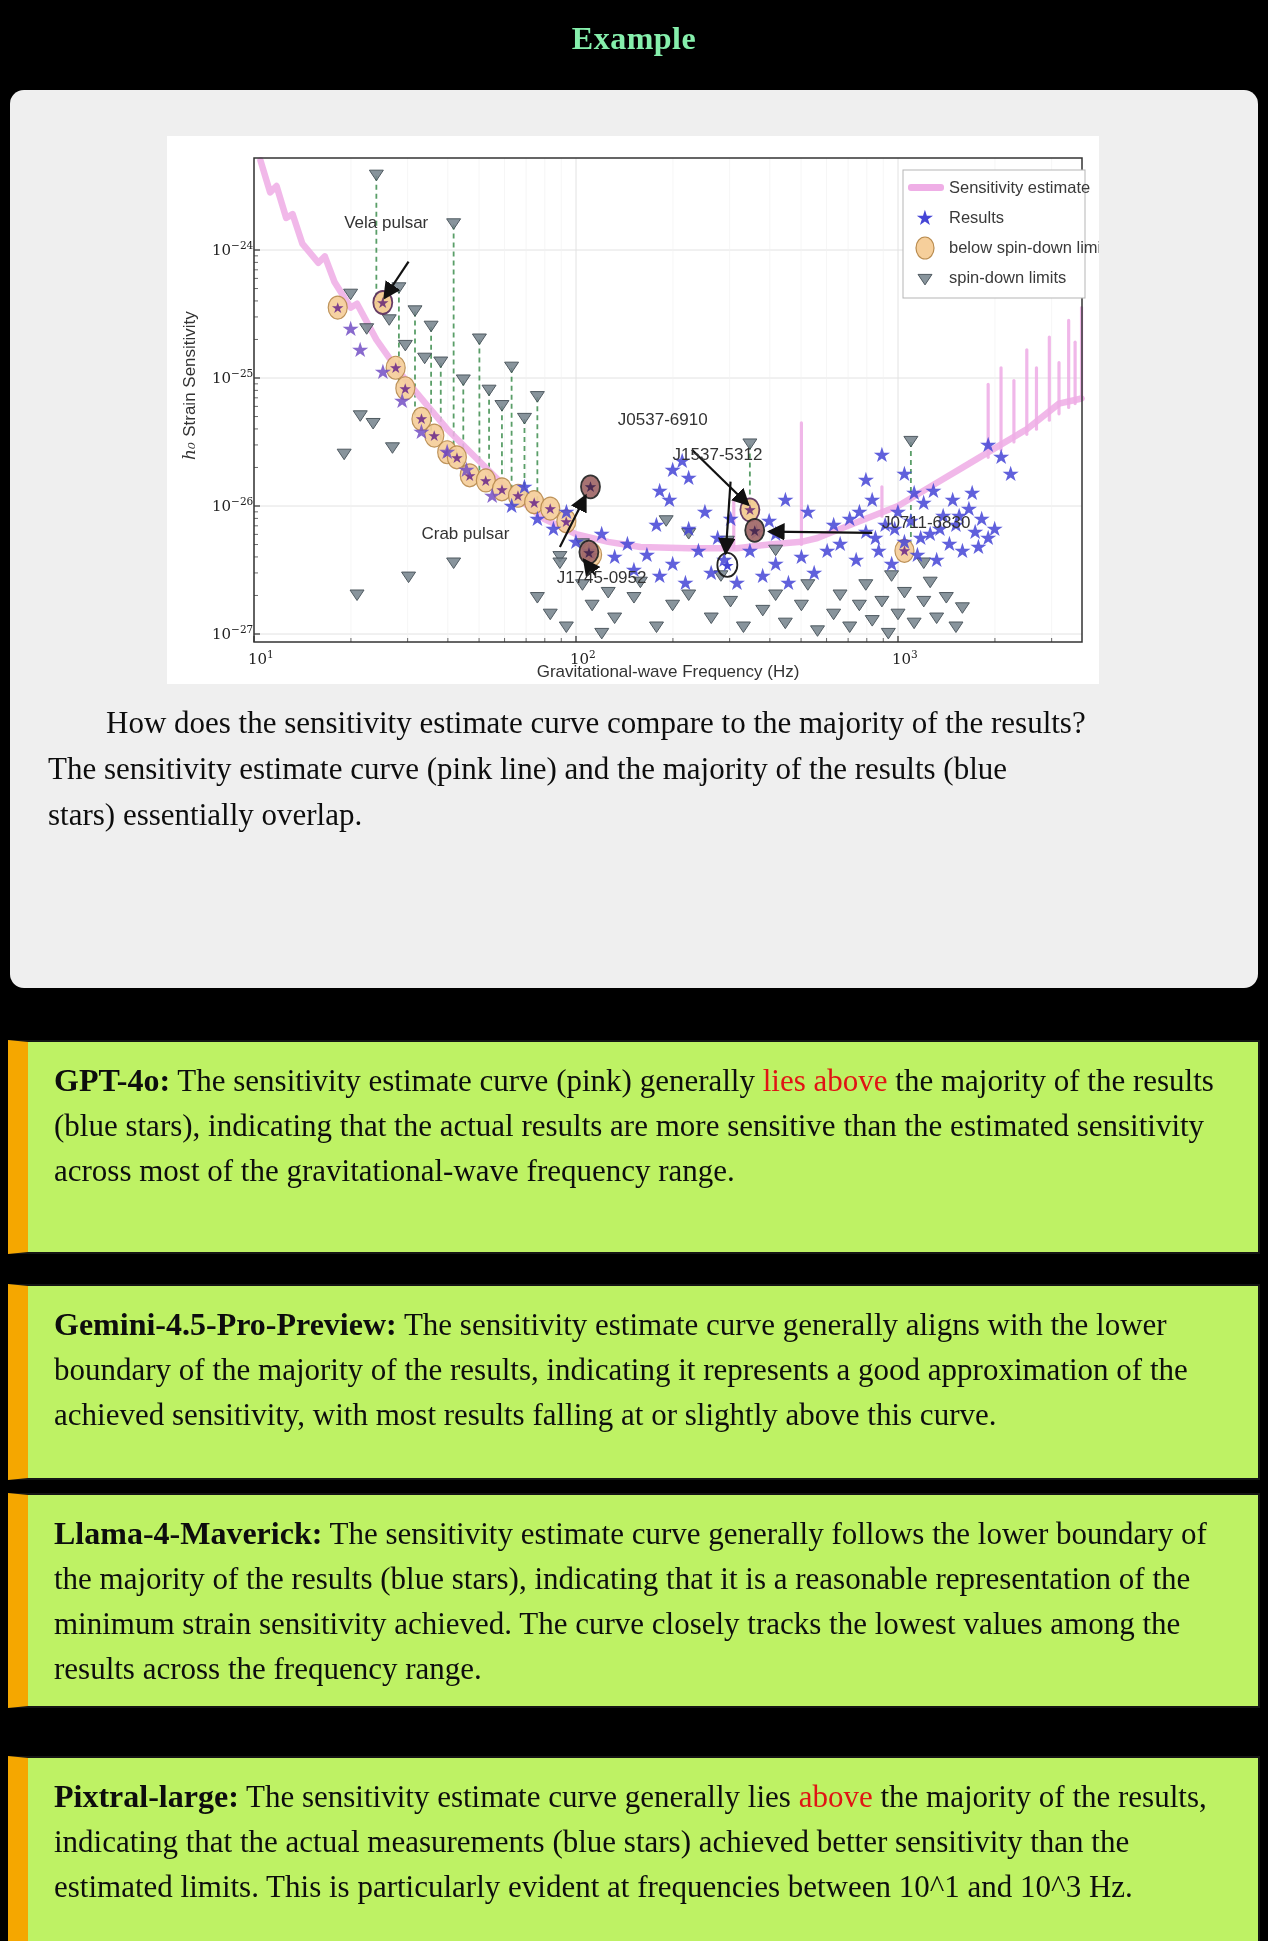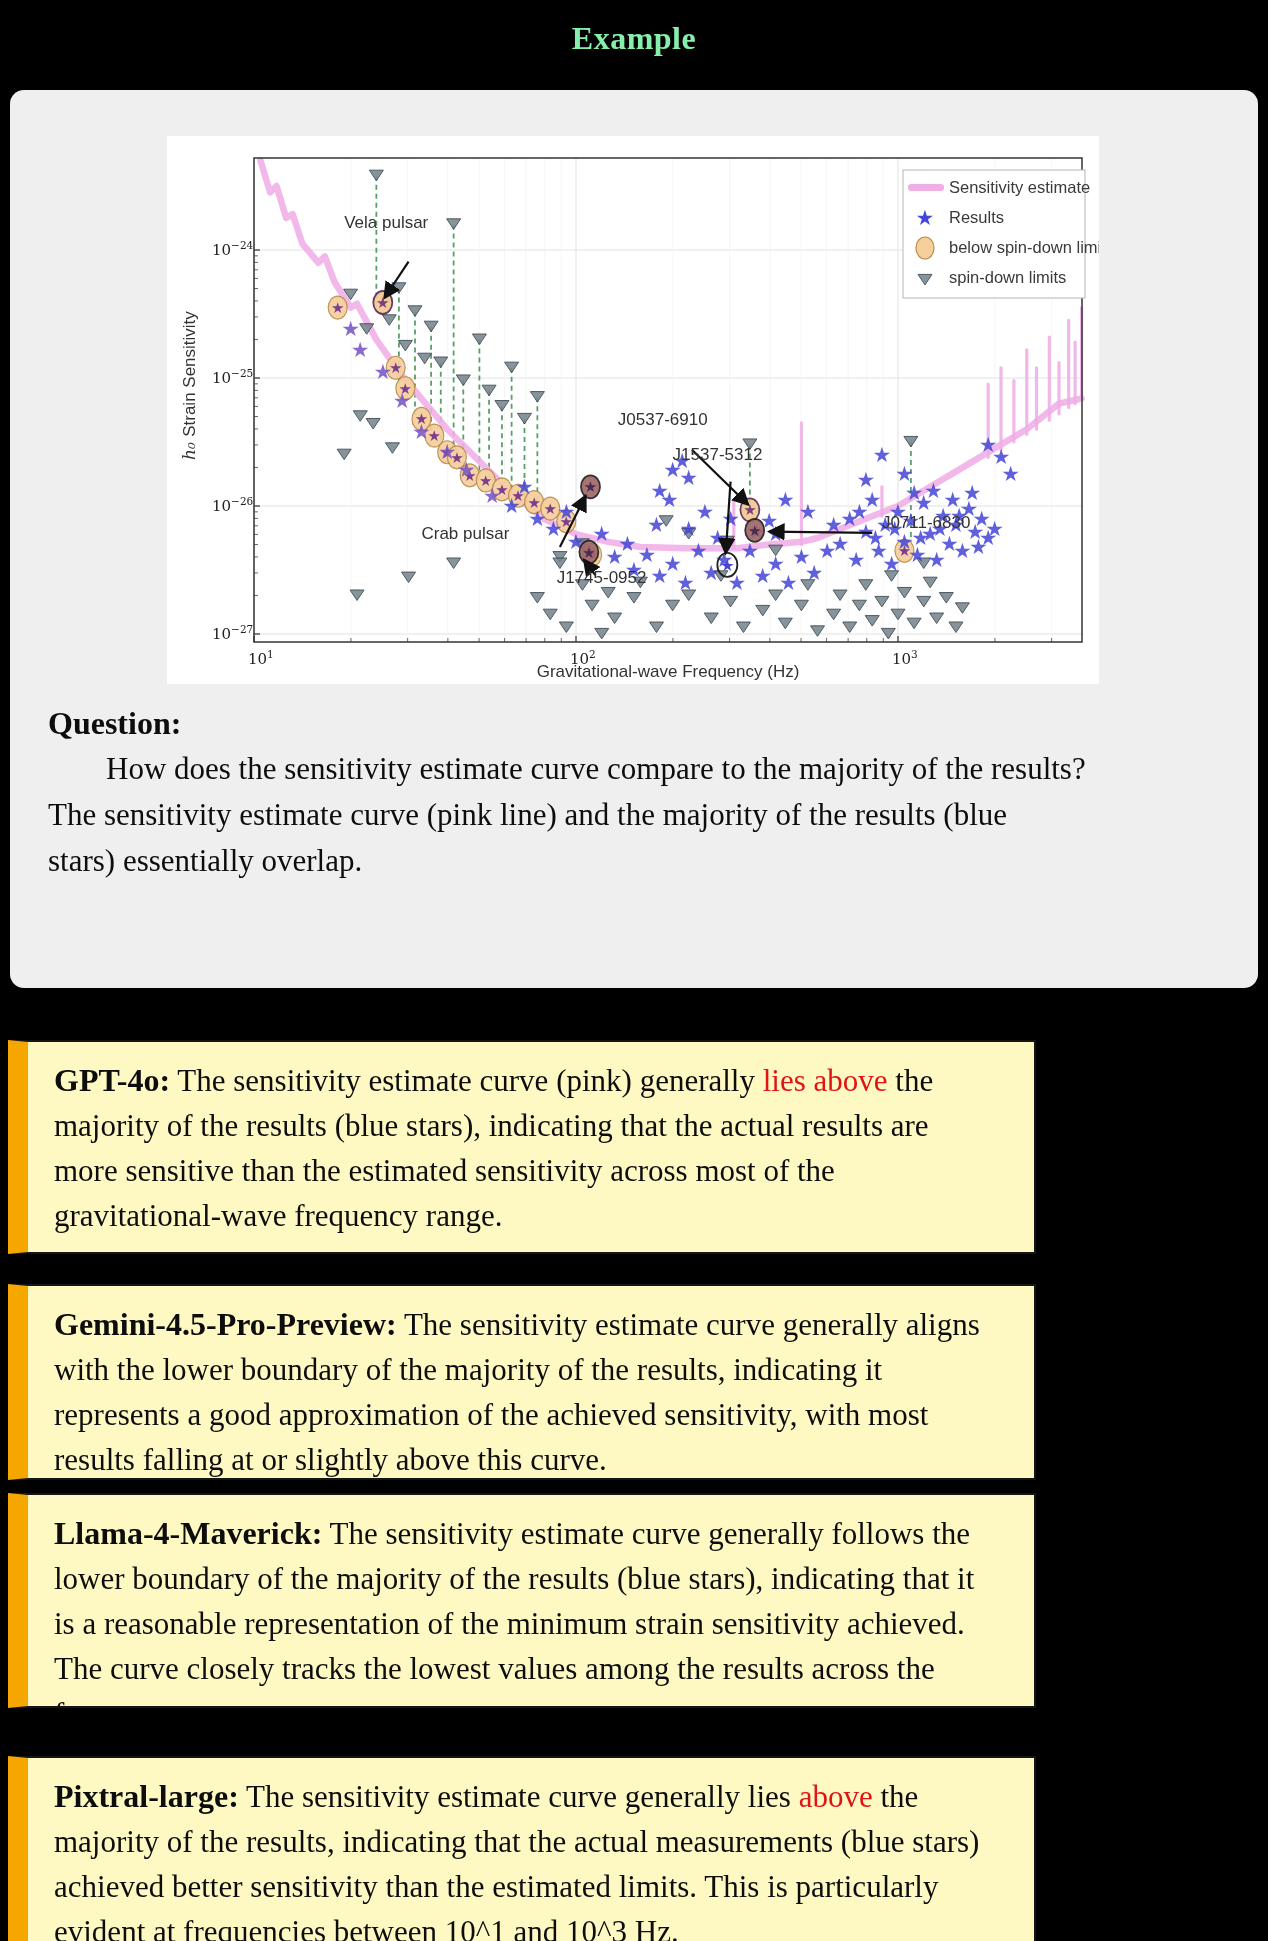--- a/index.html
+++ b/index.html
@@ -6,21 +6,21 @@
   body{width:1268px;height:1941px;position:relative;background:#000;font-family:"Liberation Serif",serif;}
   .page-title{position:absolute;top:16px;left:0;width:100%;text-align:center;color:#86efac;
     font:bold 32px/44px "Liberation Serif",serif;letter-spacing:.5px;}
   .example-panel{position:absolute;left:10px;top:90px;width:1248px;height:898px;background:#efefef;border-radius:14px;}
   .chart-card{position:absolute;left:157px;top:46px;width:932px;height:548px;background:#ffffff;}
   .qa{position:absolute;left:38px;top:610px;width:1180px;color:#0d0d0d;font:31px/46px "Liberation Serif",serif;}
   .qa p{margin:0;}
   .qa .lbl{font-weight:bold;font-size:32px;}
   .q-body{text-indent:58px;max-width:1075px;}
   .a-body{margin-left:58px;max-width:990px;}
-  .resp-box{position:absolute;left:8px;width:1028px;background:#fef9c3;border:2px solid #151515;border-left:20px solid #f5a700;
+  .resp-box{position:absolute;left:8px;width:1252px;background:#bef264;border:2px solid #151515;border-left:20px solid #f5a700;
     box-sizing:border-box;padding:16px 34px 0 26px;color:#0d0d0d;font:31px/45px "Liberation Serif",serif;overflow:hidden;}
   .resp-box b{font-size:32px;}
   .red{color:#e01414;}
   svg text{user-select:none;}
 </style>
 </head>
 <body>
 
 <div class="page-title">Example</div>
 
@@ -373,21 +373,20 @@
         <text x="782" y="57" font-size="16.5" fill="#3a3a3a" font-family="&quot;Liberation Sans&quot;,sans-serif">Sensitivity estimate</text>
         <text x="758" y="89" text-anchor="middle" font-size="21" fill="#4545d6" font-family="&quot;Liberation Sans&quot;,sans-serif">★</text>
         <text x="782" y="87" font-size="16.5" fill="#3a3a3a" font-family="&quot;Liberation Sans&quot;,sans-serif">Results</text>
         <ellipse cx="758" cy="112" rx="9" ry="11" fill="#f6cf9b" stroke="#b98b4e" stroke-width="1.2"></ellipse>
         <text x="782" y="117" font-size="16.5" fill="#3a3a3a" font-family="&quot;Liberation Sans&quot;,sans-serif">below spin-down limit</text>
         <path d="M751 138.4 L765 138.4 L758 148.9 Z" fill="#78868f" stroke="#37434b" stroke-width="1" opacity="0.88"></path>
         <text x="782" y="147" font-size="16.5" fill="#3a3a3a" font-family="&quot;Liberation Sans&quot;,sans-serif">spin-down limits</text>
       </svg>
   </div>
   <div class="qa">
-    <p class="lbl">Question:</p>
     <p class="q-body">How does the sensitivity estimate curve compare to the majority of the results?</p>
     <p class="a-body">The sensitivity estimate curve (pink line) and the majority of the results (blue stars) essentially overlap.</p>
   </div>
 </div>
 
 <div id="responses">
     <div class="resp-box" style="top: 1040px; height: 214px;"><b>GPT-4o:</b><span> The sensitivity estimate curve (pink) generally </span><span class="red">lies above</span><span> the majority of the results (blue stars), indicating that the actual results are more sensitive than the estimated sensitivity across most of the gravitational-wave frequency range.</span></div>
     <div class="resp-box" style="top: 1284px; height: 196px;"><b>Gemini-4.5-Pro-Preview:</b><span> The sensitivity estimate curve generally aligns with the lower boundary of the majority of the results, indicating it represents a good approximation of the achieved sensitivity, with most results falling at or slightly above this curve.</span></div>
     <div class="resp-box" style="top: 1493px; height: 215px;"><b>Llama-4-Maverick:</b><span> The sensitivity estimate curve generally follows the lower boundary of the majority of the results (blue stars), indicating that it is a reasonable representation of the minimum strain sensitivity achieved. The curve closely tracks the lowest values among the results across the frequency range.</span></div>
     <div class="resp-box" style="top: 1724px; height: 201px; margin-top: 32px;"><b>Pixtral-large:</b><span> The sensitivity estimate curve generally lies </span><span class="red">above</span><span> the majority of the results, indicating that the actual measurements (blue stars) achieved better sensitivity than the estimated limits. This is particularly evident at frequencies between 10^1 and 10^3 Hz.</span></div>

